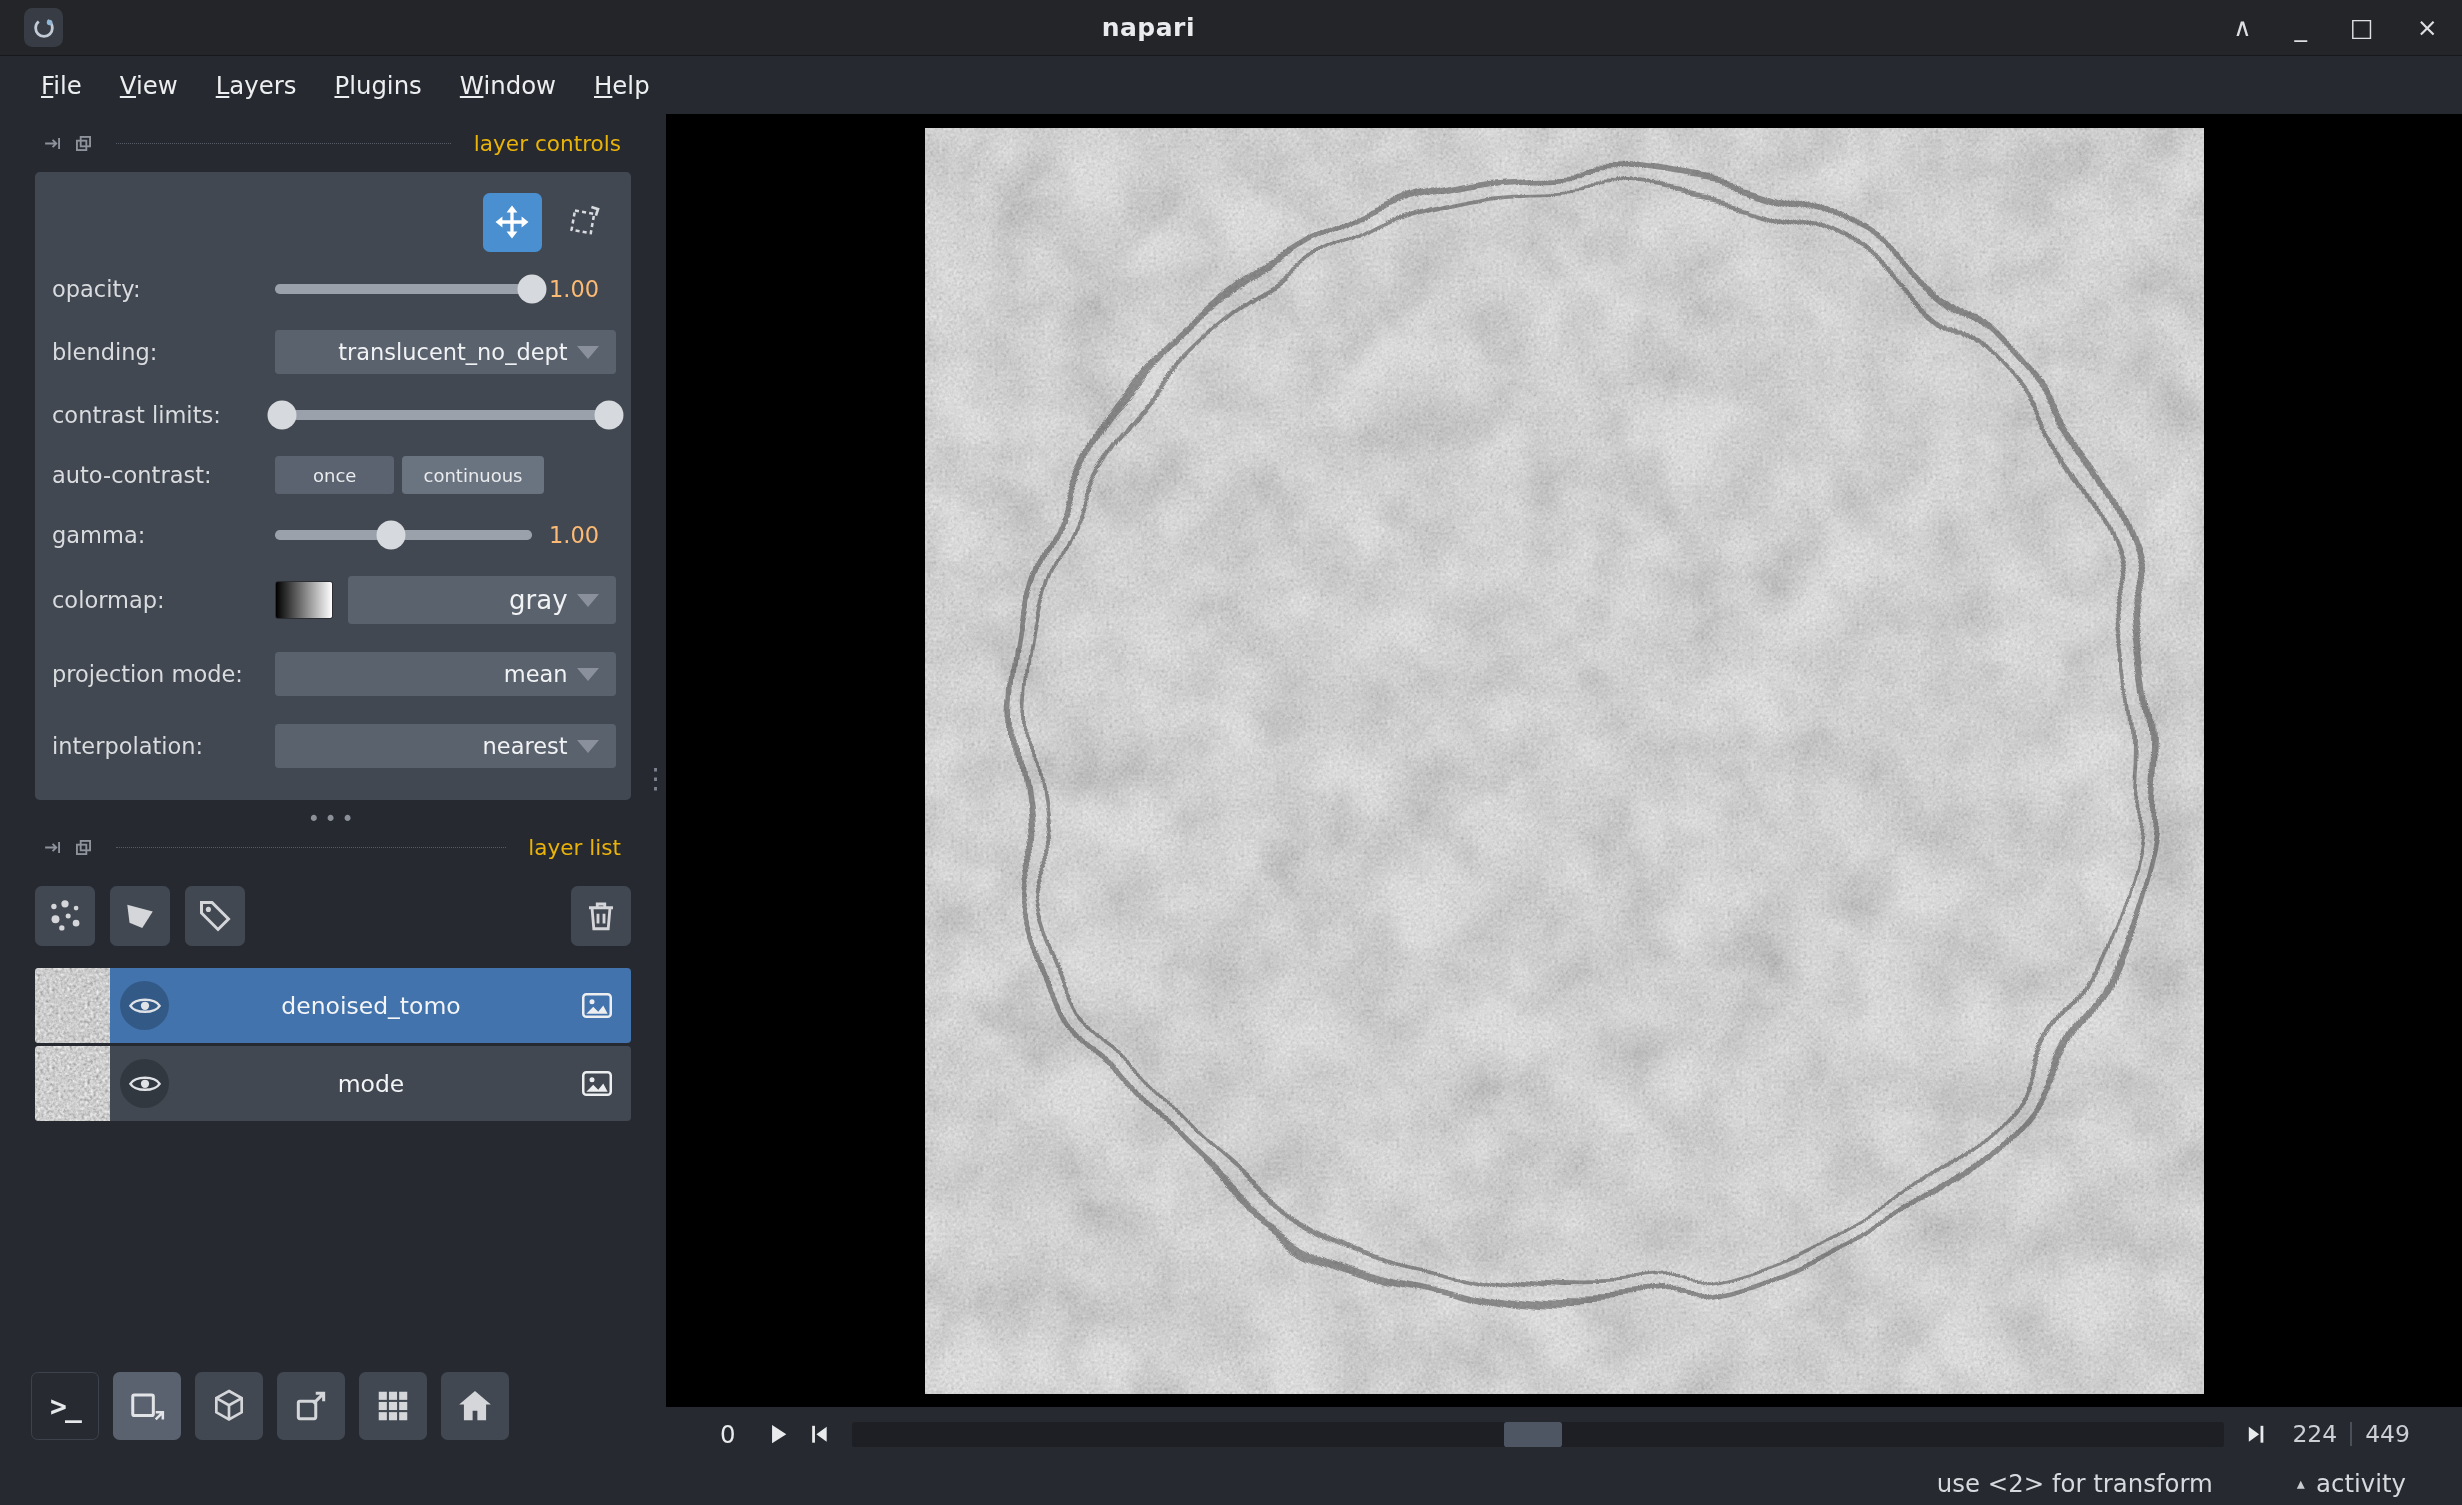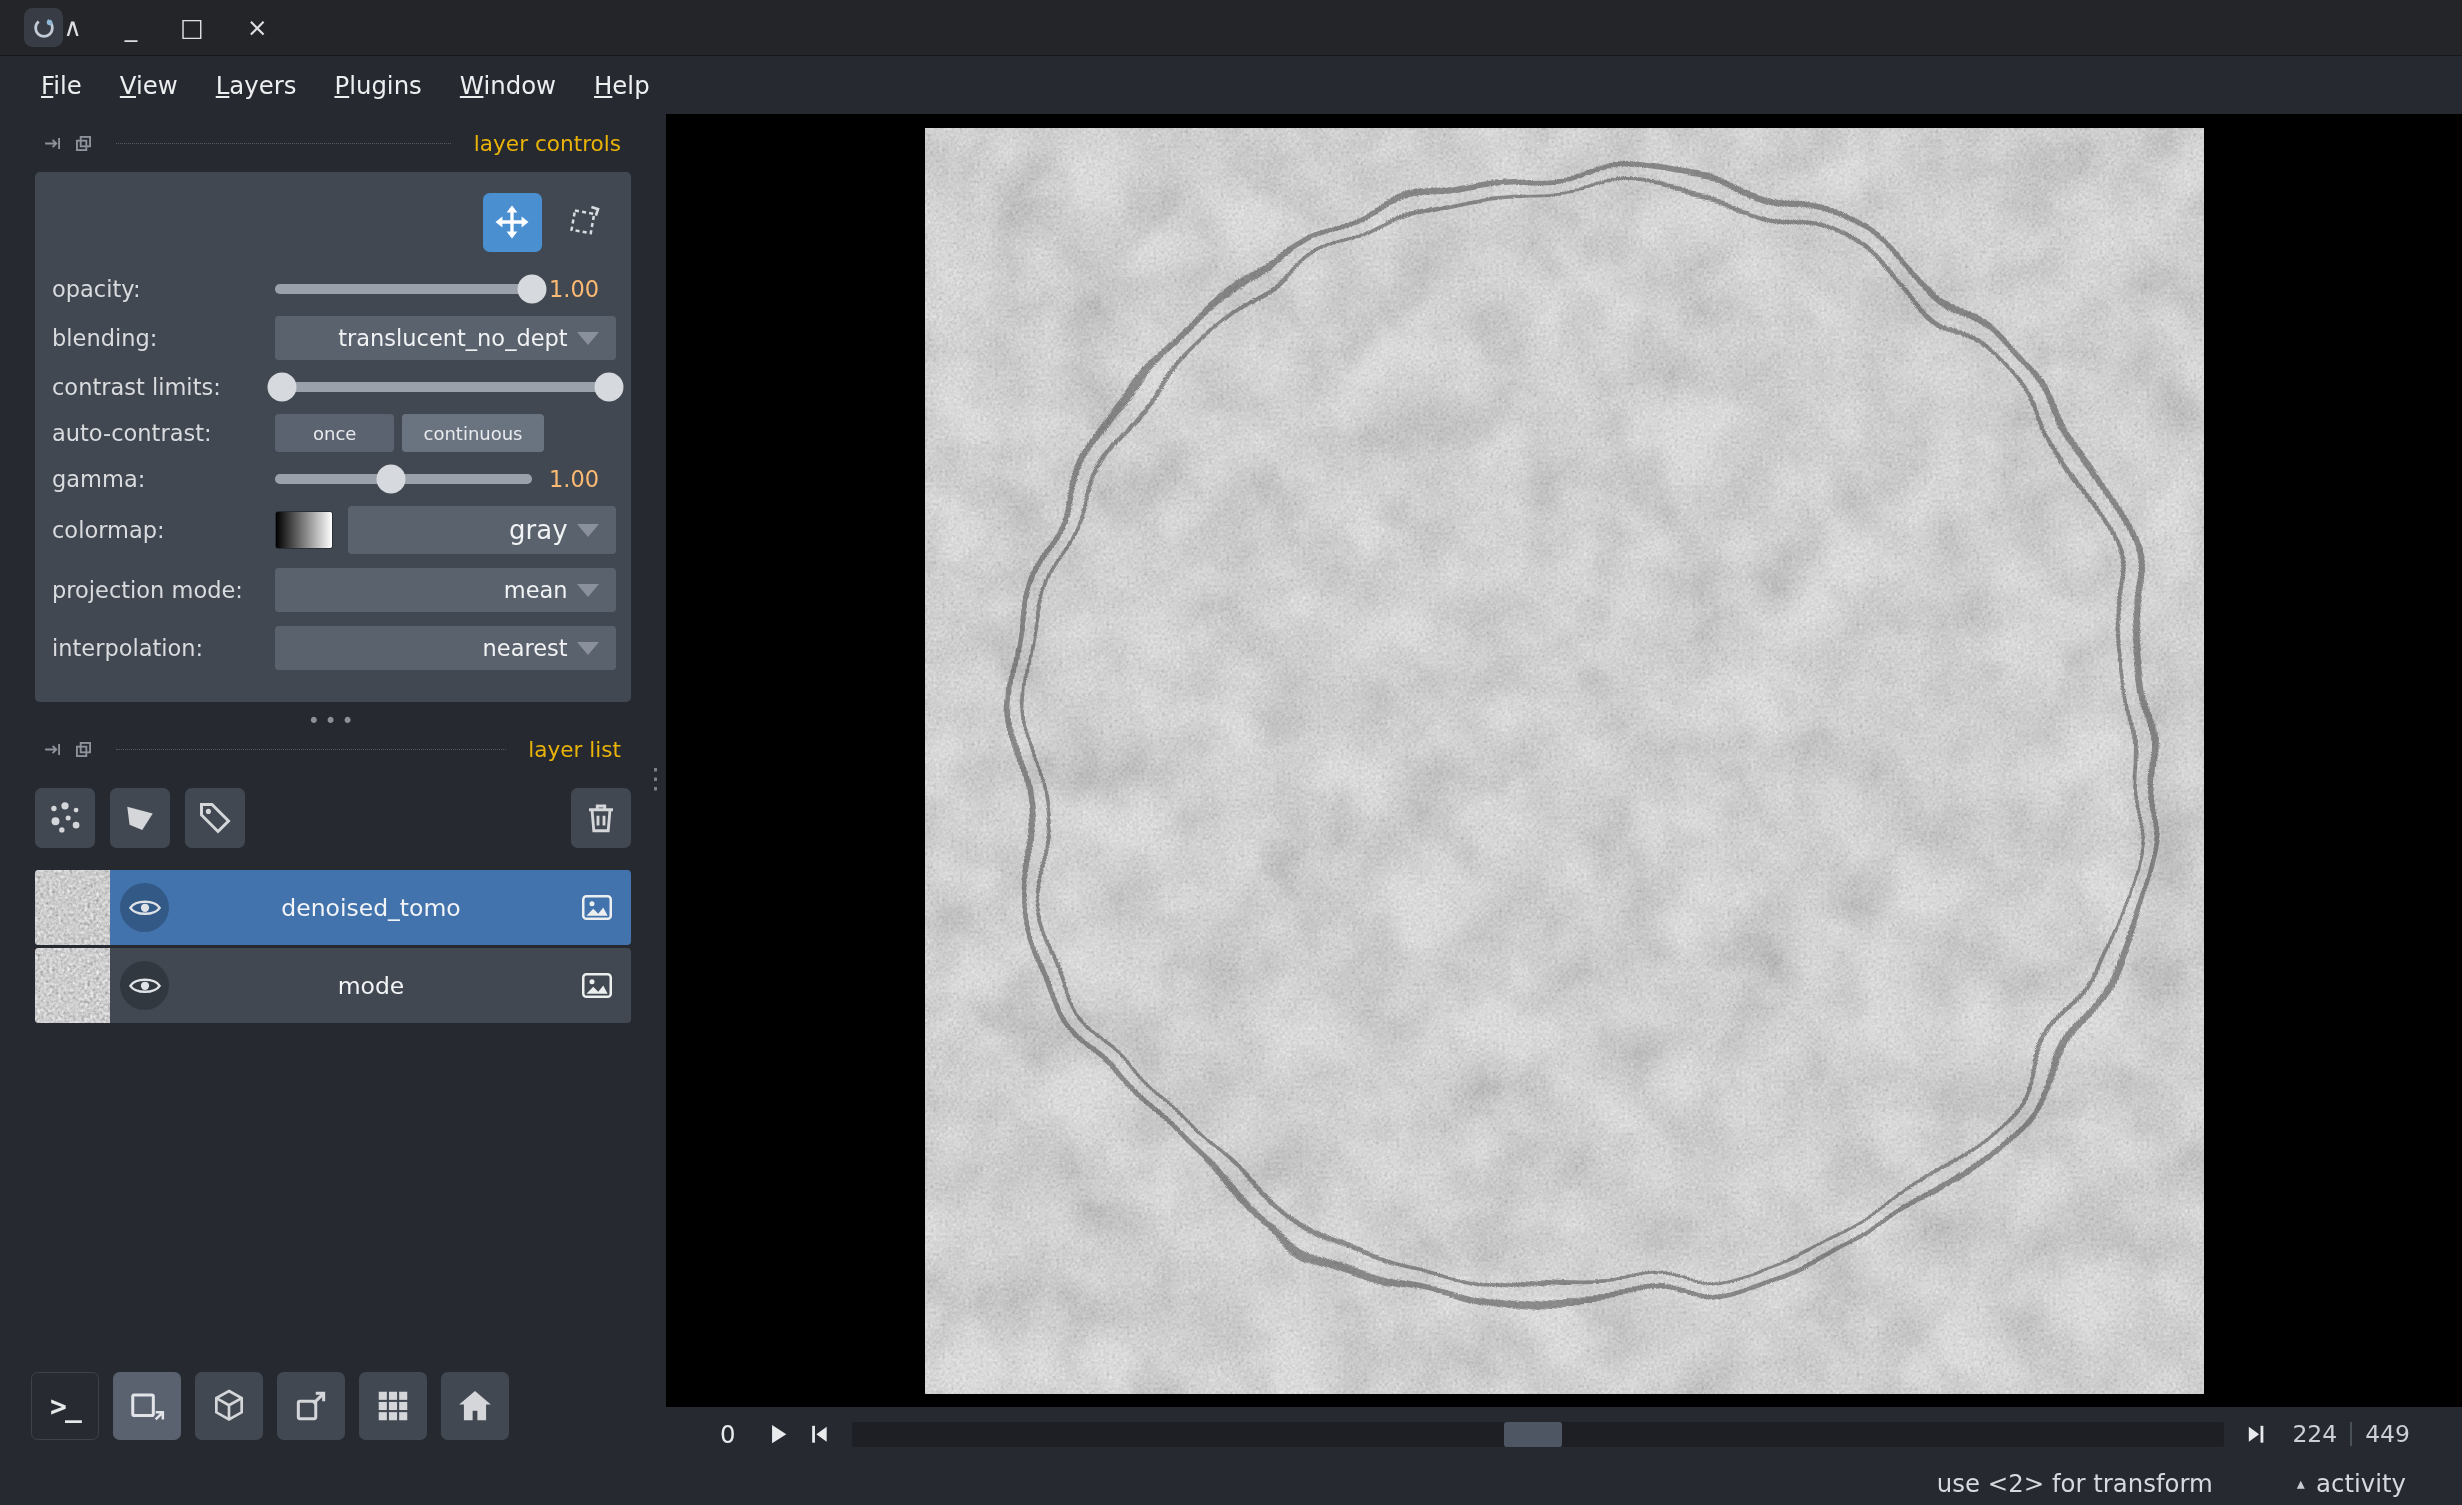--- a/index.html
+++ b/index.html
@@ -27,21 +27,21 @@
   .dock-header { display: flex; align-items: center; margin: 15px 45px 11.3px 43px; height: 28px; gap: 9.4px; }
   .dock-icon { width: 20.6px; height: 17px; display: inline-flex; align-items: center; justify-content: center; }
   .dock-line { flex: 1; border-top: 1.9px dotted #565c66; margin: 0 13px; height: 0; }
   .dock-title { color: #eab308; font-size: 21.6px; }
 
   .controls-panel { margin: 3.8px 35px 0 35px; background: #414851; border-radius: 4.7px; padding: 20.6px 15px 32px 17px; flex: none; }
   .mode-buttons { display: flex; justify-content: flex-end; gap: 11.3px; margin-bottom: 24.4px; margin-right: 3.8px; }
   .mode-btn { width: 59px; height: 59px; border: none; border-radius: 6.6px; background: #414851; display: flex; align-items: center; justify-content: center; }
   .mode-btn.active { background: #4a8fd0; }
 
-  .ctl-grid { display: grid; grid-template-columns: 223px 1fr; row-gap: 14px; align-items: center; }
+  .ctl-grid { display: grid; grid-template-columns: 223px 1fr; row-gap: 28px; align-items: center; }
   .ctl-label { color: #d9dbde; font-size: 22.5px; }
   .ctl { display: flex; align-items: center; }
 
   .slider { position: relative; height: 9.4px; background: #9aa1ab; border-radius: 4.7px; width: 257px; }
   .slider.range { width: 100%; }
   .knob { position: absolute; top: 50%; width: 29px; height: 29px; border-radius: 50%; background: #d6d9dd; transform: translate(-50%, -50%); }
   .slider-value { color: #fdba74; font-size: 22.5px; margin-left: 17px; }
 
   .combo { height: 44px; background: #5a626e; border: none; border-radius: 3.8px; width: 100%; display: flex; align-items: center; padding: 0 17px; color: #f1f2f4; font-size: 22.5px; font-family: inherit; }
   .combo .combo-value { flex: 1; text-align: right; white-space: nowrap; overflow: hidden; }
@@ -126,20 +126,21 @@
 
 <div class="window">
 
   <div class="titlebar">
     <div class="app-icon">
       <svg width="26" height="26" viewBox="0 0 28 28">
         <circle cx="14" cy="14" r="9" fill="none" stroke="#c3cbd6" stroke-width="3" stroke-dasharray="36 10"></circle>
         <circle cx="20" cy="8" r="3" fill="#8fb8d8"></circle>
       </svg>
     </div>
+    <div class="titlebar-title">napari</div>
     <div class="win-controls">
       <button class="win-btn">∧</button>
       <button class="win-btn">_</button>
       <button class="win-btn">□</button>
       <button class="win-btn">×</button>
     </div>
   </div>
 
   <div class="menubar">
     <div class="menu-item">File</div>

